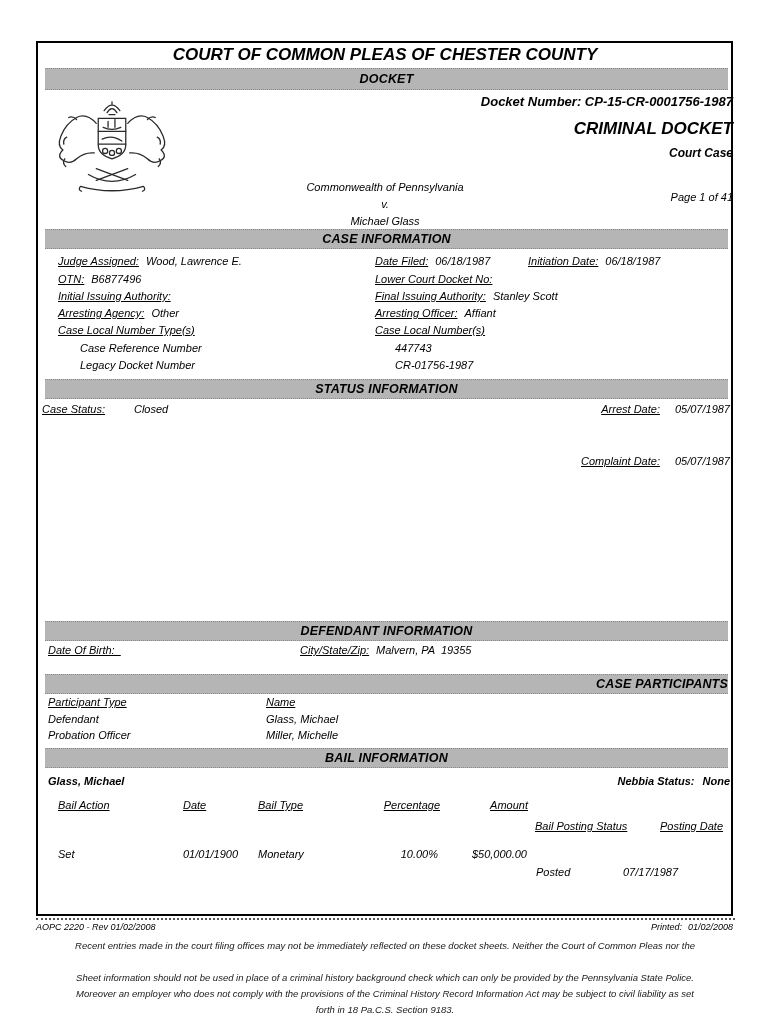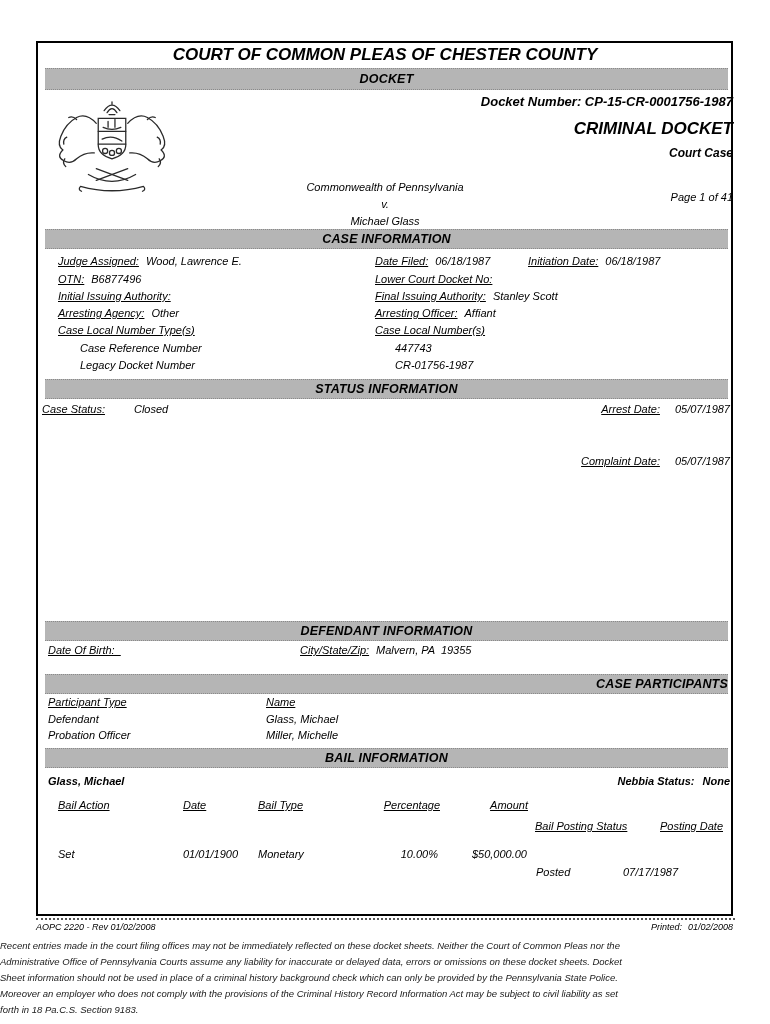--- a/index.html
+++ b/index.html
@@ -17,21 +17,21 @@
        text-align:center;font-weight:bold;font-size:12.5px;line-height:18px;letter-spacing:.2px;}
   .doc-title{left:0;right:0;top:45px;text-align:center;font-weight:bold;font-size:17px;}
   .docket-bar{top:68px;height:20px;line-height:20px;}
   .meta{top:94px;right:37px;text-align:right;}
   .meta .l1{font-size:13px;font-weight:bold;line-height:15px;}
   .meta .l2{font-size:17px;font-weight:bold;line-height:20px;margin-top:10px;}
   .meta .l3{font-size:12px;font-weight:bold;line-height:14px;margin-top:7px;}
   .caption{left:0;right:0;text-align:center;font-size:11px;line-height:13px;}
   .lblv .val{margin-left:7px;}
   .rlbl{margin-left:15px;}
-  .disc{left:0;right:0;font-size:9.5px;line-height:16px;color:#1a1a1a;}
+  .disc{left:0;right:0;text-align:center;font-size:9.5px;line-height:16px;color:#1a1a1a;}
   svg.seal{left:53px;top:97px;}
   .dotline{left:36px;top:918px;width:699px;border-top:2px dotted #555;height:0;}
 </style>
 </head>
 <body>
 
 <div class="screen">
 
   <div class="abs border-box"></div>
 
@@ -132,18 +132,17 @@
   <div class="abs t11 nw" style="left:360px;top:848px;width:78px;text-align:right">10.00%</div>
   <div class="abs t11 nw" style="left:448px;top:848px;width:79px;text-align:right">$50,000.00</div>
   <div class="abs t11 nw" style="left:536px;top:866px">Posted</div>
   <div class="abs t11 nw" style="left:623px;top:866px;width:100px;">07/17/1987</div>
 
   <div class="abs dotline"></div>
   <div class="abs t9 nw" style="left:36px;top:922px">AOPC 2220 - Rev 01/02/2008</div>
   <div class="abs t9 nw" style="right:37px;top:922px"><span>Printed:</span><span style="margin-left:6px">01/02/2008</span></div>
 
   <div class="abs disc" style="top:938px">Recent entries made in the court filing offices may not be immediately reflected on these docket sheets. Neither the Court of Common Pleas nor the</div>
-  <div class="abs disc" style="top:954px">Administrative Office of Pennsylvania Courts assume any liability for inaccurate or delayed data, errors or omissions on these docket sheets.  Docket</div>
   <div class="abs disc" style="top:970px">Sheet information should not be used in place of a criminal history background check which can only be provided by the Pennsylvania State Police.</div>
   <div class="abs disc" style="top:986px">Moreover an employer who does not comply with the provisions of the Criminal History Record Information Act may be subject to civil liability as set</div>
   <div class="abs disc" style="top:1002px">forth in 18 Pa.C.S. Section 9183.</div>
 
 </div>
 
 </body></html>

